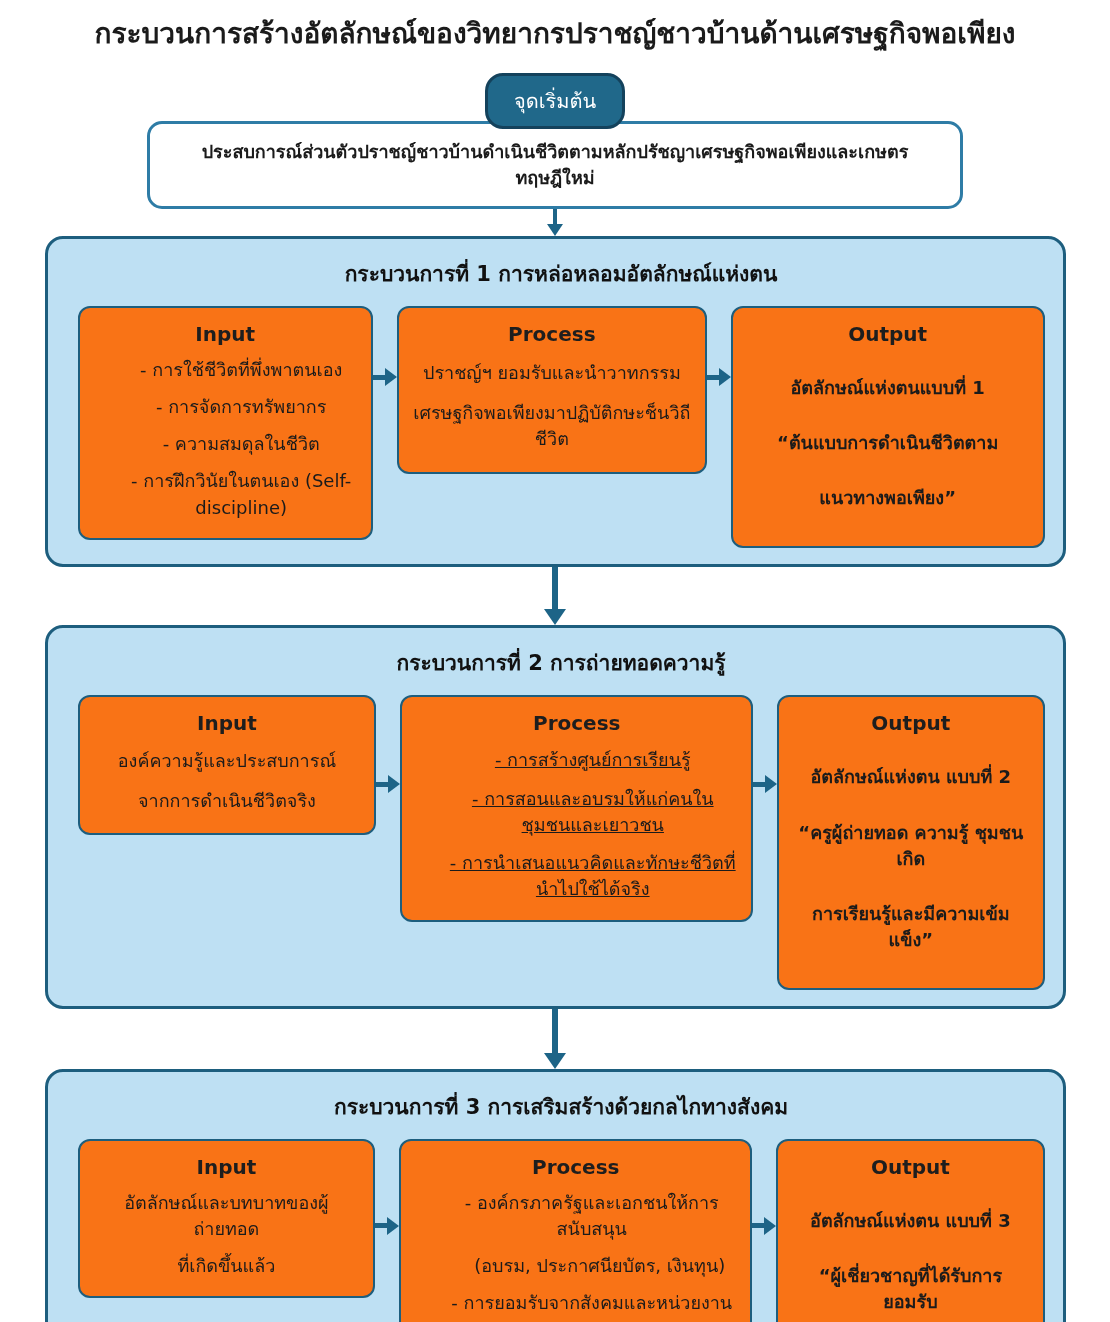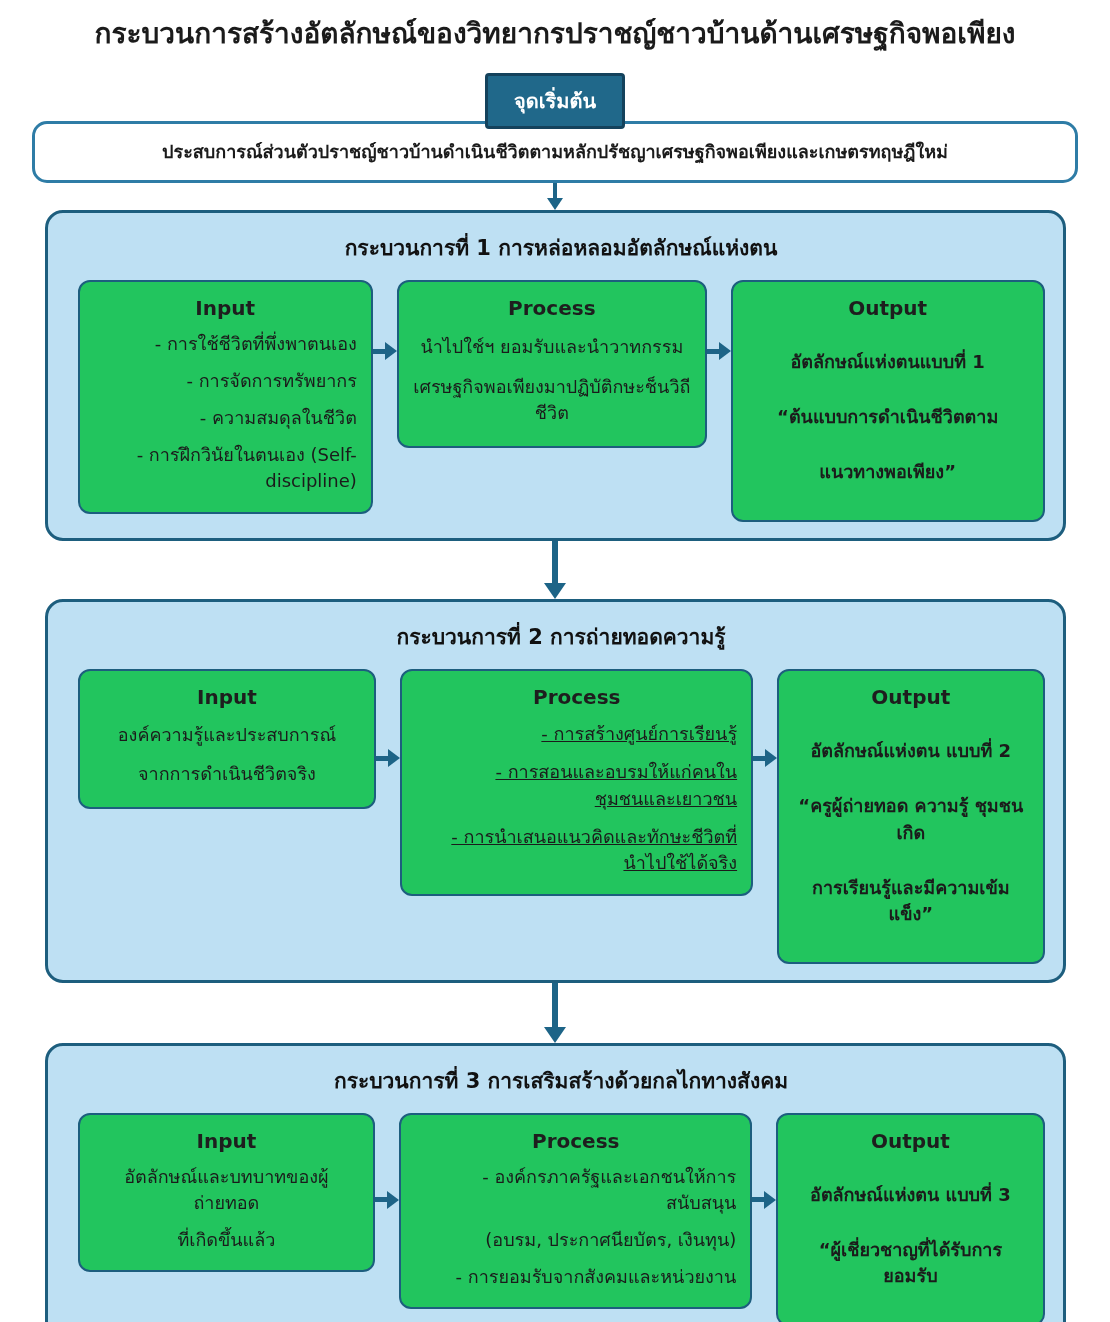--- a/index.html
+++ b/index.html
@@ -7,33 +7,33 @@
     width:1110px;height:1322px;background:#ffffff;
     font-family:"DejaVu Sans","Liberation Sans",sans-serif;
     color:#1b1b1b;overflow:hidden;
   }
   .page{display:flex;flex-direction:column;align-items:center;padding-top:10px;}
 
   h1.title{font-size:28px;font-weight:bold;margin:8px 0 0;text-align:center;line-height:1.25;font-family:Liberation Mono, monospace;}
 
   
   .badge{
-    background:var(--badge-bg,#20688a);color:#ffffff;font-weight:bold;
-    border:3px solid var(--badge-border,#14425c);border-radius:4px;
+    background:var(--badge-bg,#20688a);color:#ffffff;font-weight:normal;
+    border:3px solid var(--badge-border,#14425c);border-radius:18px;
     padding:9px 26px;font-size:20px;position:relative;z-index:2;text-align:center;
   }
   .start-badge{margin-top:20px;margin-bottom:-8px;}
 
   
   .wide-box{
     background:#ffffff;border:3px solid var(--box-border,#2e7ca6);border-radius:15px;
     display:flex;flex-direction:column;align-items:center;justify-content:center;
     text-align:center;font-weight:bold;box-sizing:border-box;
   }
-  .start-box{width:1046px;min-height:56px;font-size:19px;padding:6px 37px;}
+  .start-box{width:816px;min-height:56px;font-size:19px;padding:6px 37px;}
 
   
   .varrow{display:flex;flex-direction:column;align-items:center;}
   .varrow .shaft{width:5px;background:var(--arrow,#1d6487);}
   .varrow .head{width:0;height:0;border-left:10px solid transparent;border-right:10px solid transparent;border-top:14px solid var(--arrow,#1d6487);}
   .varrow.a1 .shaft{width:4px;height:15px;}
   .varrow.a1 .head{border-left-width:8px;border-right-width:8px;border-top-width:12px;margin-top:0;}
   .varrow.a2 .shaft{height:42px;width:6px;}
   .varrow.a3 .shaft{height:44px;width:6px;}
   .varrow.a4 .shaft{height:32px;width:6px;}
@@ -43,27 +43,27 @@
   .section{
     width:1021px;background:var(--container-bg,#bee0f3);
     border:3px solid var(--container-border,#1d5e7e);border-radius:18px;
     box-sizing:border-box;padding:8px 18px 16px 30px;
   }
   .section-heading{text-align:center;font-weight:bold;font-size:21px;margin:10px 0 16px;color:#111111;}
   .row{display:flex;align-items:flex-start;justify-content:space-between;}
 
   
   .card{
-    background:#22c55e;border:2.5px solid var(--container-border,#1d5e7e);
+    background:#f97316;border:2.5px solid var(--container-border,#1d5e7e);
     border-radius:12px;box-sizing:border-box;padding:6px 14px;
   }
   .card-title{text-align:center;font-size:20px;font-weight:600;margin:8px 0 4px;color:#1e1e1e;}
   .line{font-size:18px;line-height:1.45;margin:9px 0;}
   .lines.center{text-align:center;}
-  .lines.left{text-align:right;margin-left:32px;}
+  .lines.left{text-align:center;margin-left:32px;}
   .output .line{font-weight:bold;margin:29px 0;}
   .line.indent{padding-left:16px;}
 
   
   .harrow{display:flex;align-items:center;flex:0 0 auto;}
   .harrow .shaft{height:5px;width:12px;background:var(--arrow,#1d6487);}
   .harrow .head{width:0;height:0;border-top:9px solid transparent;border-bottom:9px solid transparent;border-left:12px solid var(--arrow,#1d6487);}
 
   
   .s1 .input{width:320px;min-height:188px;}
@@ -117,21 +117,21 @@
           <div class="line">- การฝึกวินัยในตนเอง (Self-discipline)</div>
         </div>
       </div>
       <div class="harrow">
         <div class="shaft"></div>
         <div class="head"></div>
       </div>
       <div class="card process">
         <div class="card-title">Process</div>
         <div class="lines center">
-          <div class="line">นำไปใช์ฯ ยอมรับและนำวาทกรรม</div>
+          <div class="line">ปราชญ์ฯ ยอมรับและนำวาทกรรม</div>
           <div class="line">เศรษฐกิจพอเพียงมาปฏิบัติกษะช็นวิถีชีวิต</div>
         </div>
       </div>
       <div class="harrow">
         <div class="shaft"></div>
         <div class="head"></div>
       </div>
       <div class="card output">
         <div class="card-title">Output</div>
         <div class="lines center">

